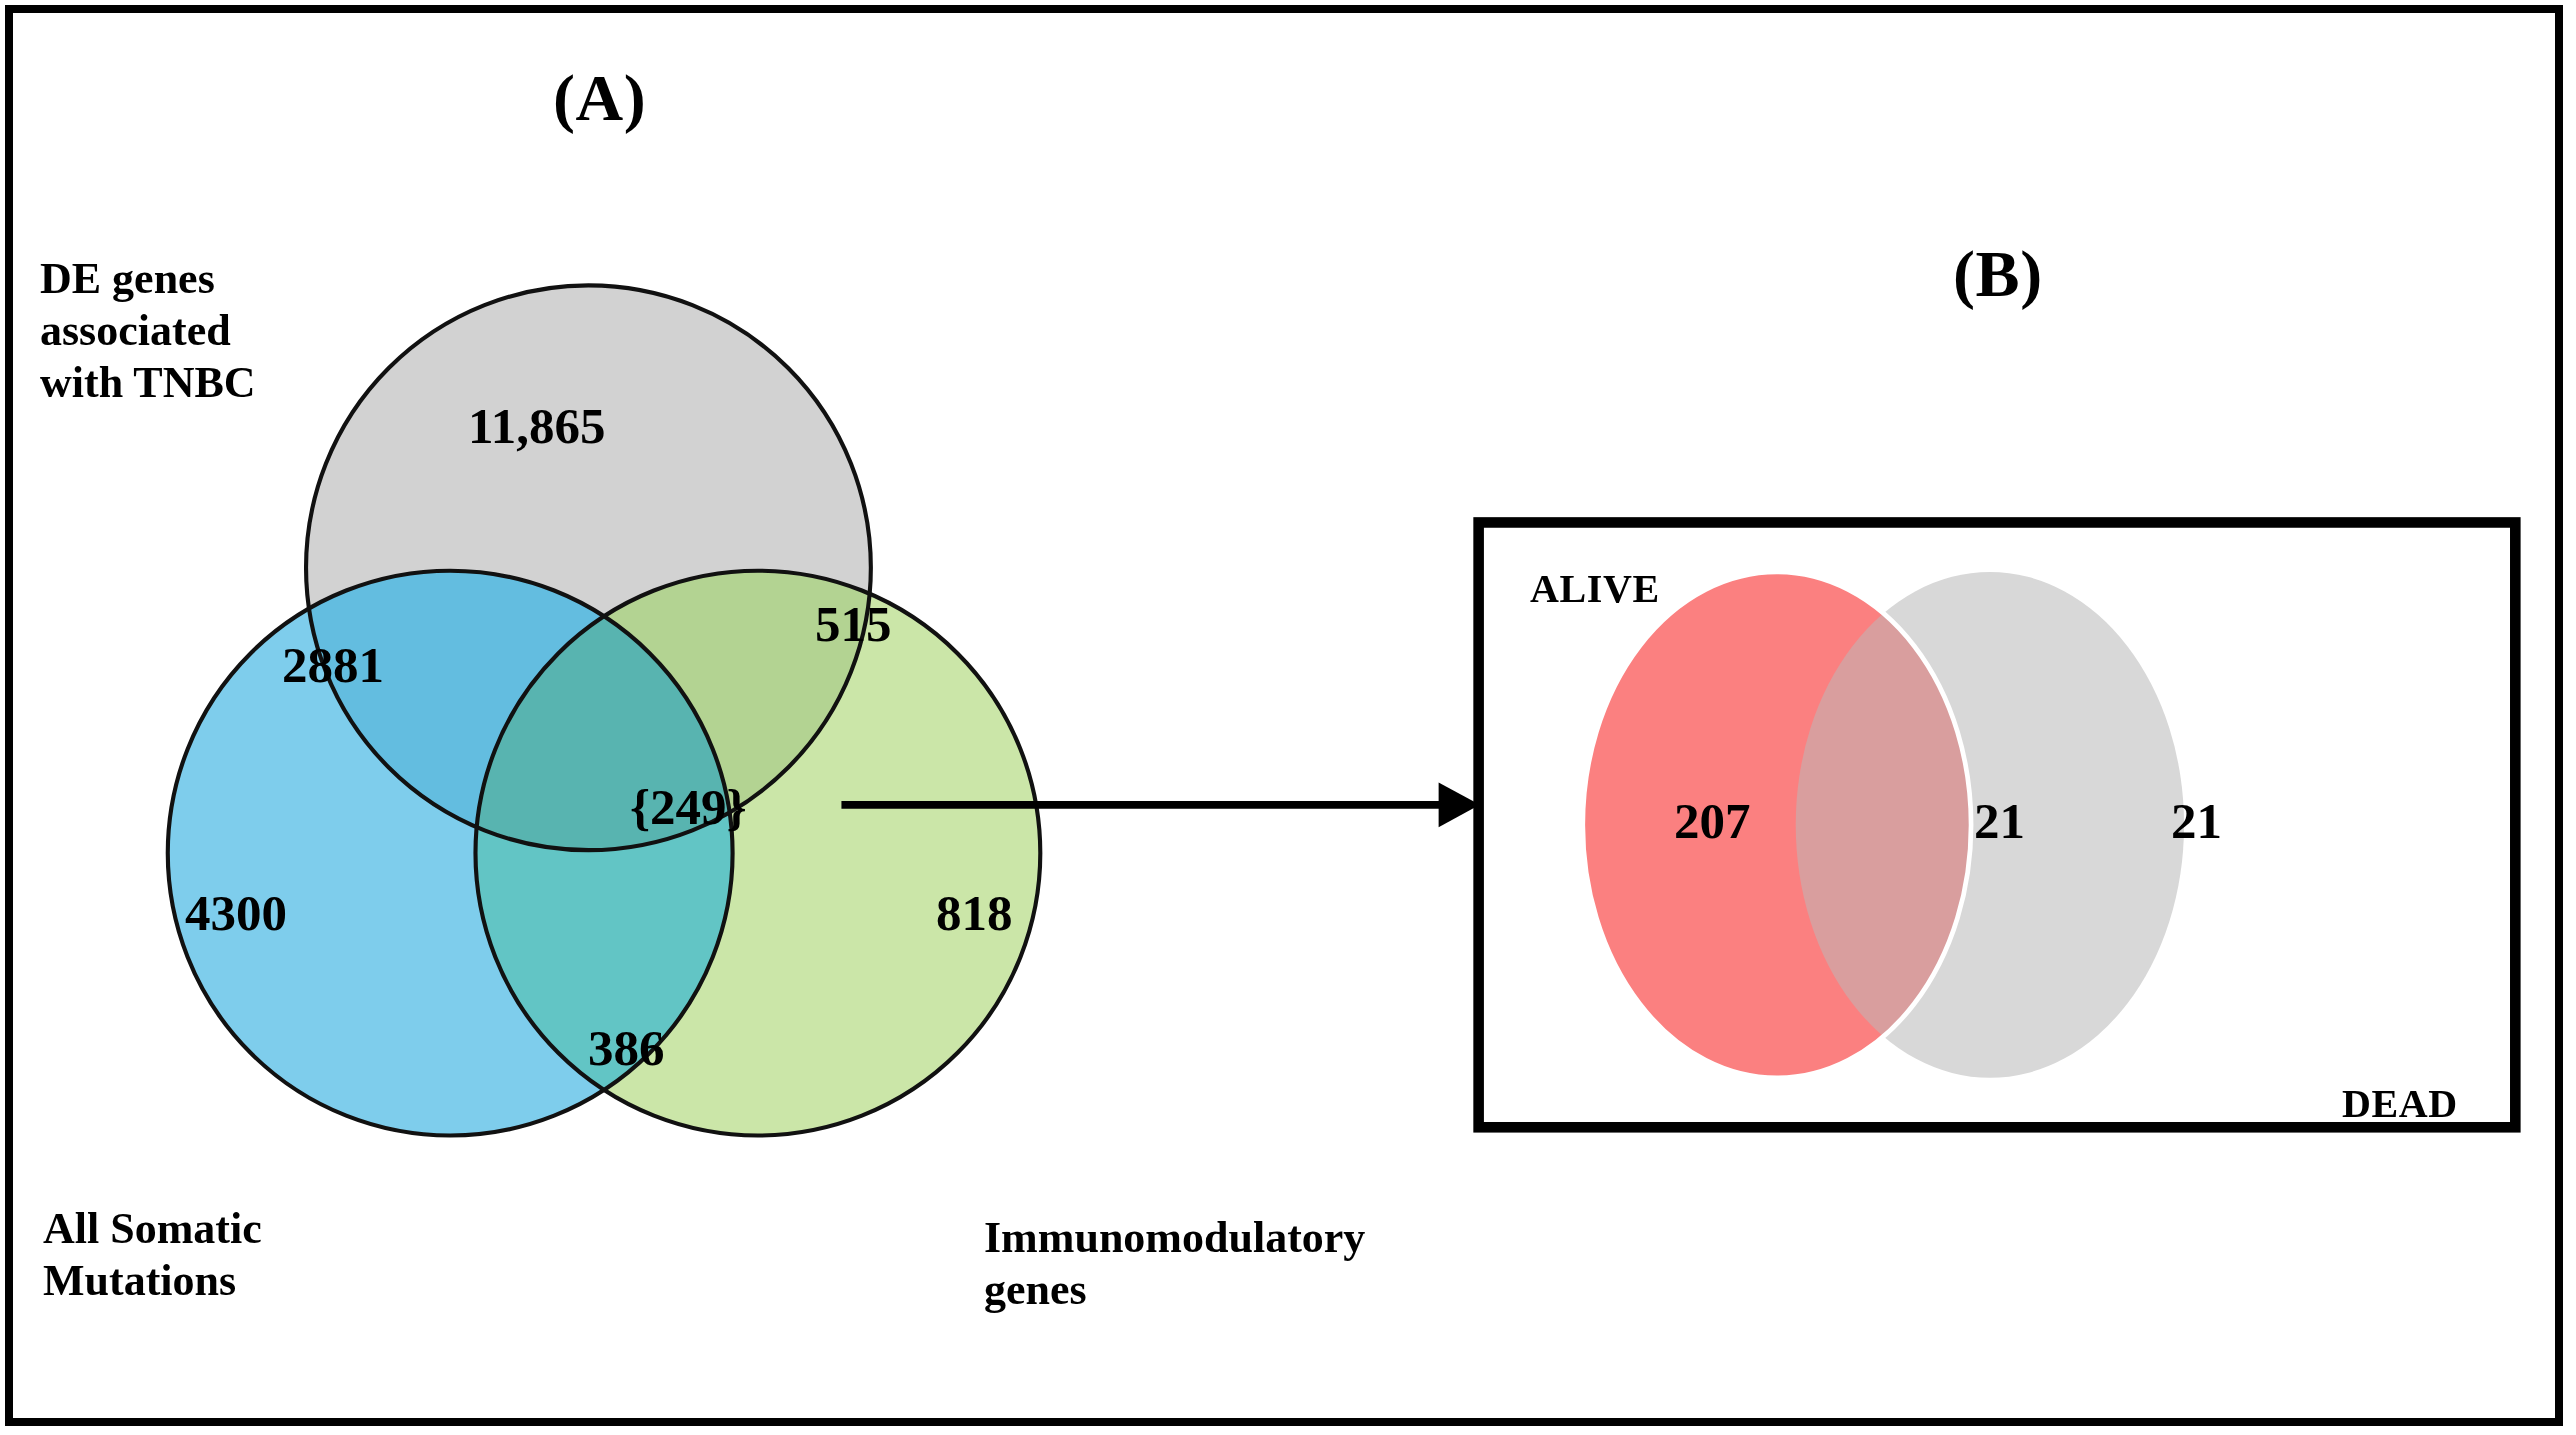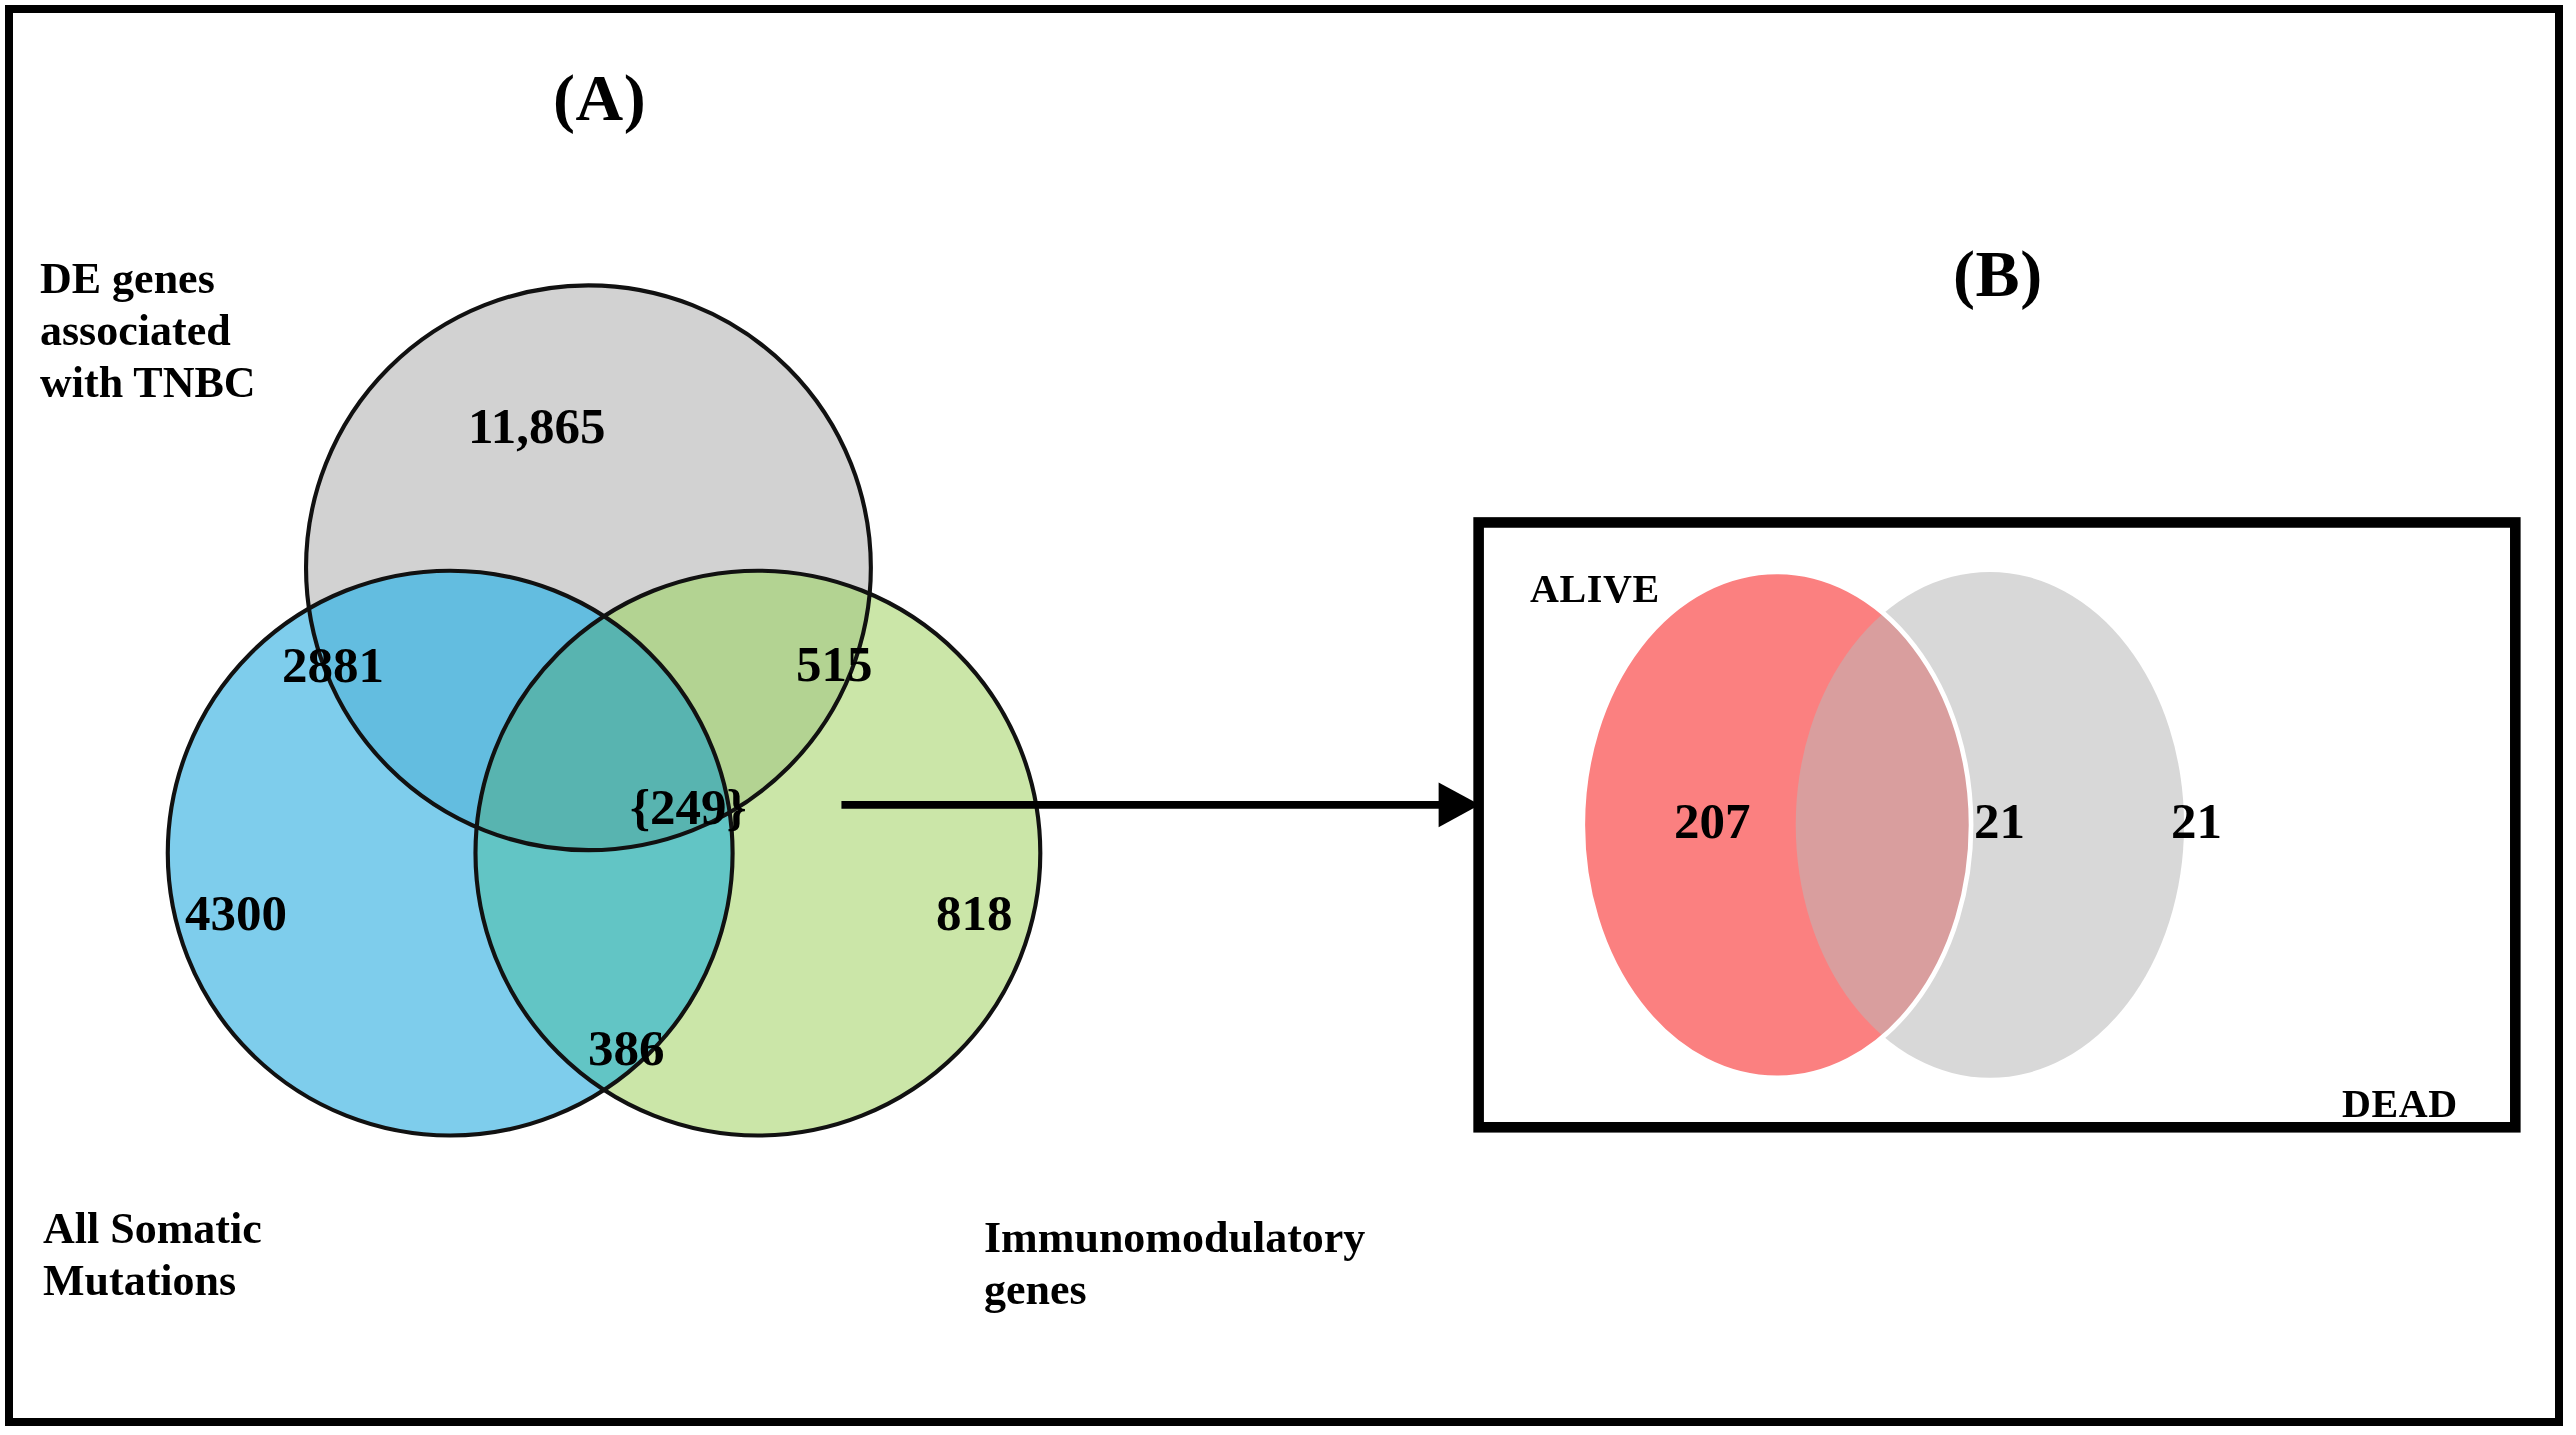--- a/index.html
+++ b/index.html
@@ -92,21 +92,21 @@
 <div class="lbl set-label" style="left:40px;top:253px;width:253px;">DE genes
 associated
 with TNBC</div>
 <div class="lbl set-label" style="left:35px;top:1203px;width:271px;margin-left:8px;">All Somatic
 Mutations</div>
 <div class="lbl set-label" style="left:936px;top:1212px;width:377px;margin-left:48px;">Immunomodulatory
 genes</div>
 
 <div class="lbl venn-num" style="left:468px;top:396px;">11,865</div>
 <div class="lbl venn-num" style="left:282px;top:635px;">2881</div>
-<div class="lbl venn-num" style="left:796px;top:594px;margin-top:40px;">515</div>
+<div class="lbl venn-num" style="left:815px;top:594px;">515</div>
 <div class="lbl venn-num" style="left:185px;top:883px;">4300</div>
 <div class="lbl venn-num" style="left:936px;top:883px;">818</div>
 <div class="lbl venn-num" style="left:588px;top:1018px;">386</div>
 <div class="lbl venn-num" style="left:630px;top:777px;">{249}</div>
 
 <div class="lbl b-label" style="left:1530px;top:565px;">ALIVE</div>
 <div class="lbl b-label" style="left:2342px;top:1080px;">DEAD</div>
 
 <div class="lbl venn-num" style="left:1674px;top:791px;">207</div>
 <div class="lbl venn-num" style="left:1974px;top:791px;">21</div>

